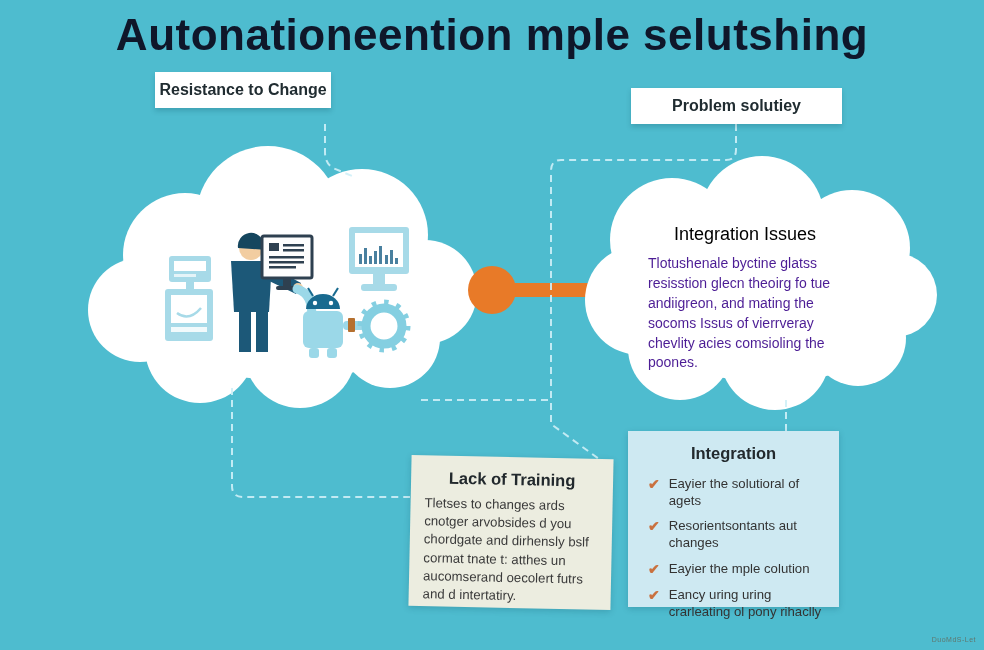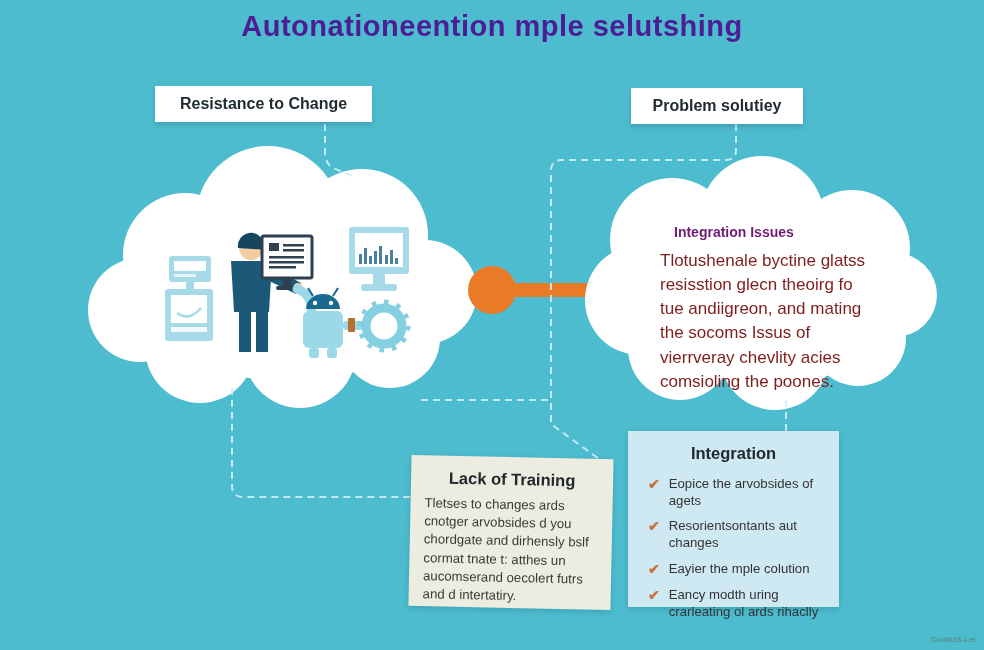--- a/index.html
+++ b/index.html
@@ -4,32 +4,32 @@
 <style>
   html,body{margin:0;padding:0;}
   .canvas{
     position:relative;width:984px;height:650px;overflow:hidden;
     background:#4ebccf;
     font-family:"Liberation Sans", sans-serif;
   }
   svg.scene{position:absolute;left:0;top:0;}
   .page-title{
     position:absolute;top:10px;left:0;right:0;text-align:center;
-    font-size:29px;font-weight:700;color:#4c1d95;letter-spacing:.5px;margin:0;
+    font-size:44px;font-weight:700;color:#0f172a;letter-spacing:.5px;margin:0;
   }
   .label-box{
     position:absolute;display:flex;align-items:center;justify-content:center;
     background:#ffffff;box-shadow:0 3px 5px rgba(8,70,85,.22);
     font-size:16px;font-weight:700;color:#202c31;
   }
-  .label-box.left{left:155px;top:86px;width:217px;height:36px;}
-  .label-box.right{left:631px;top:88px;width:172px;height:36px;text-align:center;}
+  .label-box.left{left:155px;top:72px;width:176px;height:36px;}
+  .label-box.right{left:631px;top:88px;width:211px;height:36px;text-align:center;}
   .cloud-text{position:absolute;left:648px;top:224px;width:228px;}
-  .cloud-heading{font-size:14px;font-weight:700;color:#701a75;padding-left:26px;}
-  .cloud-body{margin:9px 12px 0;font-size:17px;line-height:1.42;color:#7f1d1d;width:212px;}
+  .cloud-heading{font-size:18px;font-weight:400;color:#000000;padding-left:26px;}
+  .cloud-body{margin:9px 0 0;font-size:14px;line-height:1.42;color:#4c1d95;width:212px;}
   .card{position:absolute;box-shadow:0 2px 6px rgba(8,70,85,.22);}
   .card-training{
     left:410px;top:457px;width:202px;height:151px;background:#ecede0;
     transform:rotate(1.2deg);
   }
   .card-integration{left:628px;top:431px;width:211px;height:176px;background:#cee9f2;}
   .card-heading{text-align:center;margin:13px 8px 0;font-size:16.5px;font-weight:700;color:#22292d;}
   .card-body{margin:7px 14px 0;font-size:13.2px;line-height:1.38;color:#3a3a3a;}
   .check-list{margin:12px 10px 0 20px;}
   .check-item{display:flex;gap:9px;margin-bottom:8px;font-size:13.2px;color:#333;line-height:1.3;}
@@ -168,32 +168,32 @@
   <div class="card card-training">
     <div class="card-heading">Lack of Training</div>
     <p class="card-body">Tletses to changes ards cnotger arvobsides d you chordgate and dirhensly bslf cormat tnate t: atthes un aucomserand oecolert futrs and d intertatiry.</p>
   </div>
 
   <div class="card card-integration">
     <div class="card-heading">Integration</div>
     <div class="check-list">
       <div class="check-item">
         <span class="check-mark">✔</span>
-        <span>Eopice the arvobsides of agets</span>
+        <span>Eayier the solutioral of agets</span>
       </div>
       <div class="check-item">
         <span class="check-mark">✔</span>
         <span>Resorientsontants aut changes</span>
       </div>
       <div class="check-item">
         <span class="check-mark">✔</span>
         <span>Eayier the mple colution</span>
       </div>
       <div class="check-item">
         <span class="check-mark">✔</span>
-        <span>Eancy modth uring crarleating ol ards rihaclly</span>
+        <span>Eancy uring uring crarleating ol pony rihaclly</span>
       </div>
     </div>
   </div>
 
   <div class="watermark">DuoMdS-Let</div>
 
 </div>
 
 </body></html>

